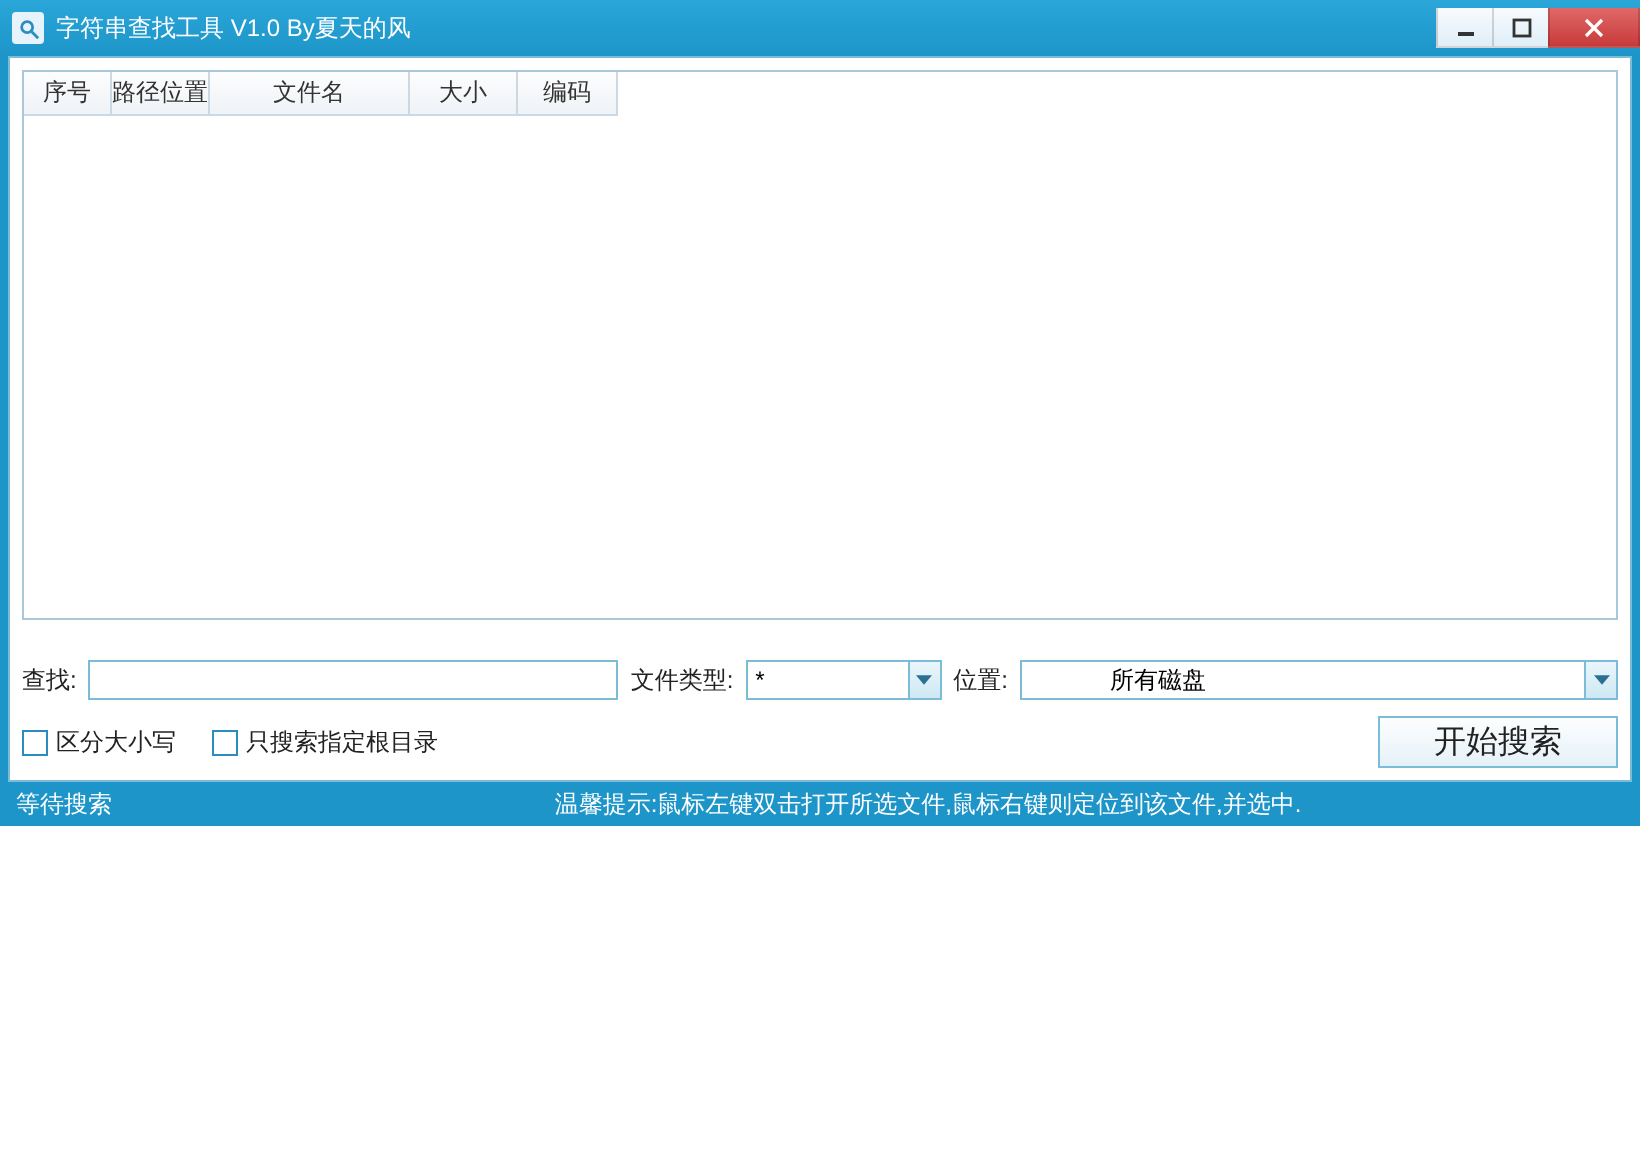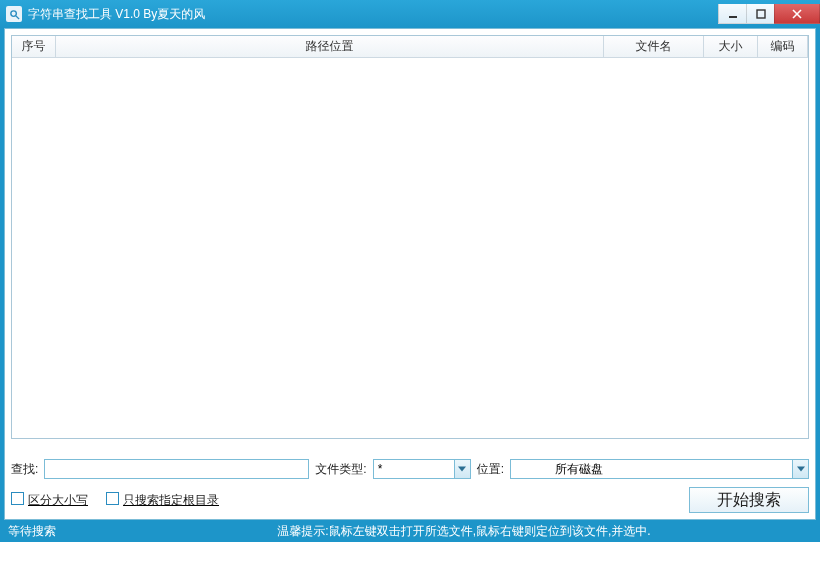--- a/index.html
+++ b/index.html
@@ -6,21 +6,21 @@
 body {
   font-family: "Microsoft YaHei", SimSun, Arial, sans-serif;
   font-size: 12px;
   background: #fff;
   width: 820px;
   height: 575px;
   overflow: hidden;
 }
 .window {
   width: 820px;
-  height: 542px;
+  height: 413px;
   background: #1d95c9;
   display: flex;
   flex-direction: column;
 }
 .titlebar {
   height: 28px;
   background: linear-gradient(#2aa6d9, #1d95c9);
   display: flex;
   align-items: center;
   color: #fff;
@@ -64,21 +64,20 @@
   display: flex;
   flex-direction: column;
   padding: 6px;
 }
 .table-wrap {
   flex: 1;
   border: 1px solid #a9c7d8;
   background: #fff;
   overflow: hidden;
   display: flex;
-  flex-direction: column;
   gap: 26px;
 }
 .thead {
   display: flex;
   height: 22px;
   background: linear-gradient(#fdfdfe, #eef3f7);
   border-bottom: 1px solid #cdd9e2;
 }
 .th {
   border-right: 1px solid #cdd9e2;
@@ -136,24 +135,23 @@
 .location-combo { flex: 1; min-width: 0; padding-left: 40px; }
 .location-combo .combo-text { flex: 1; }
 
 .controls-row2 {
   display: flex;
   align-items: center;
   margin-top: 8px;
   gap: 18px;
 }
 .checkbox {
-  display: flex; 
+  display: flex; align-items: center;
   gap: 4px;
   cursor: pointer;
-  text-decoration: underline;
 }
 .checkbox .box {
   width: 13px; height: 13px;
   border: 1px solid #2a8cc0;
   background: #fff;
 }
 .checkbox .cb-label { color: #222; }
 .row2-spacer { flex: 1; }
 .search-btn {
   width: 120px; height: 26px;

